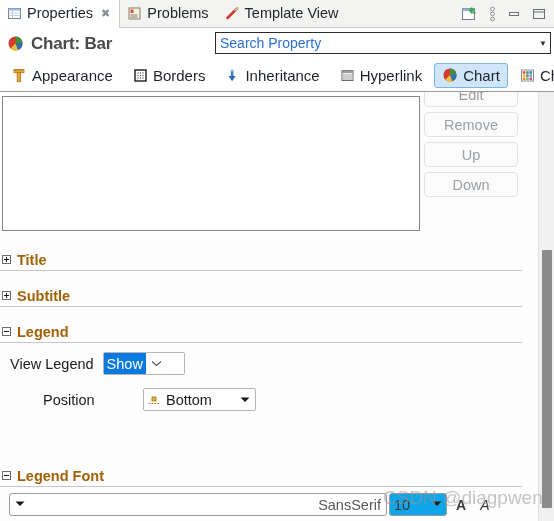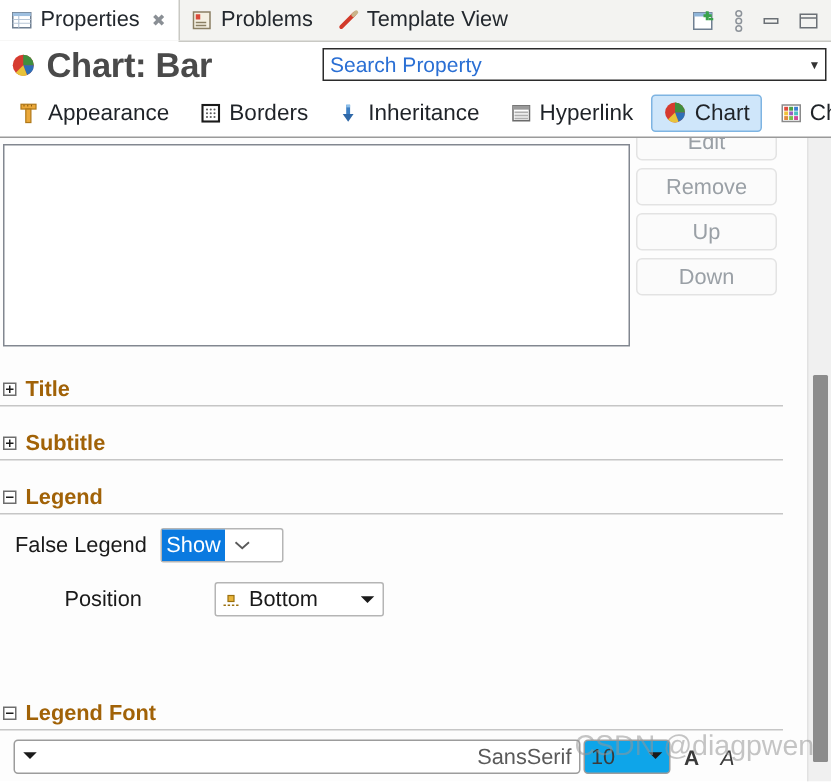--- a/index.html
+++ b/index.html
@@ -54,21 +54,21 @@
 
   
   .titlerow {
     position: absolute; left: 0; top: 28px; width: 554px; height: 31px;
     background: #ffffff;
     display: flex; align-items: center;
   }
   .chart-title {
     display: flex; align-items: center; gap: 7px;
     margin-left: 7px;
-    font-size: 23px; font-weight: bold; color: #4a4a4a;
+    font-size: 17px; font-weight: bold; color: #4a4a4a;
     letter-spacing: -0.2px;
   }
   .searchwrap {
     position: absolute; left: 215px; top: 32px;
     width: 336px; height: 22px;
     border: 1px solid #2b2b2b;
     background: #ffffff;
     display: flex; align-items: center;
   }
   .searchwrap input {
@@ -446,21 +446,21 @@
       <span class="exp plus"></span>
       <span class="stitle">Subtitle</span>
     </div>
 
     <div class="section" style="top:229px;">
       <span class="exp"></span>
       <span class="stitle">Legend</span>
     </div>
 
     <div class="row" style="top:260px; left:10px;">
-      <span class="flabel">False Legend</span>
+      <span class="flabel">View Legend</span>
       <div class="combo" style="width:82px; margin-left:9px;">
         <span class="val hl">Show</span>
         <span class="chev-thin">
           <svg width="11" height="7" viewBox="0 0 11 7">
             <path d="M1 1.5 L5.5 5.5 L10 1.5" fill="none" stroke="#5a5a5a" stroke-width="1.2"></path>
           </svg>
         </span>
       </div>
     </div>
 

